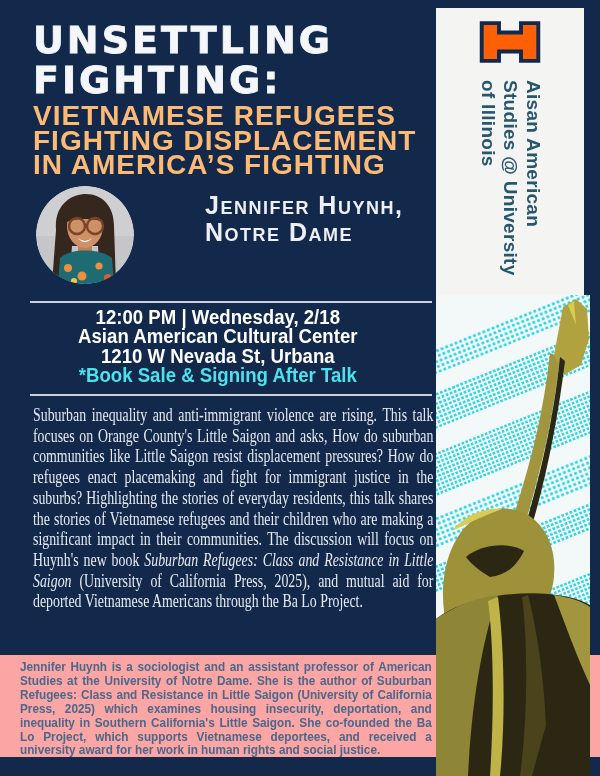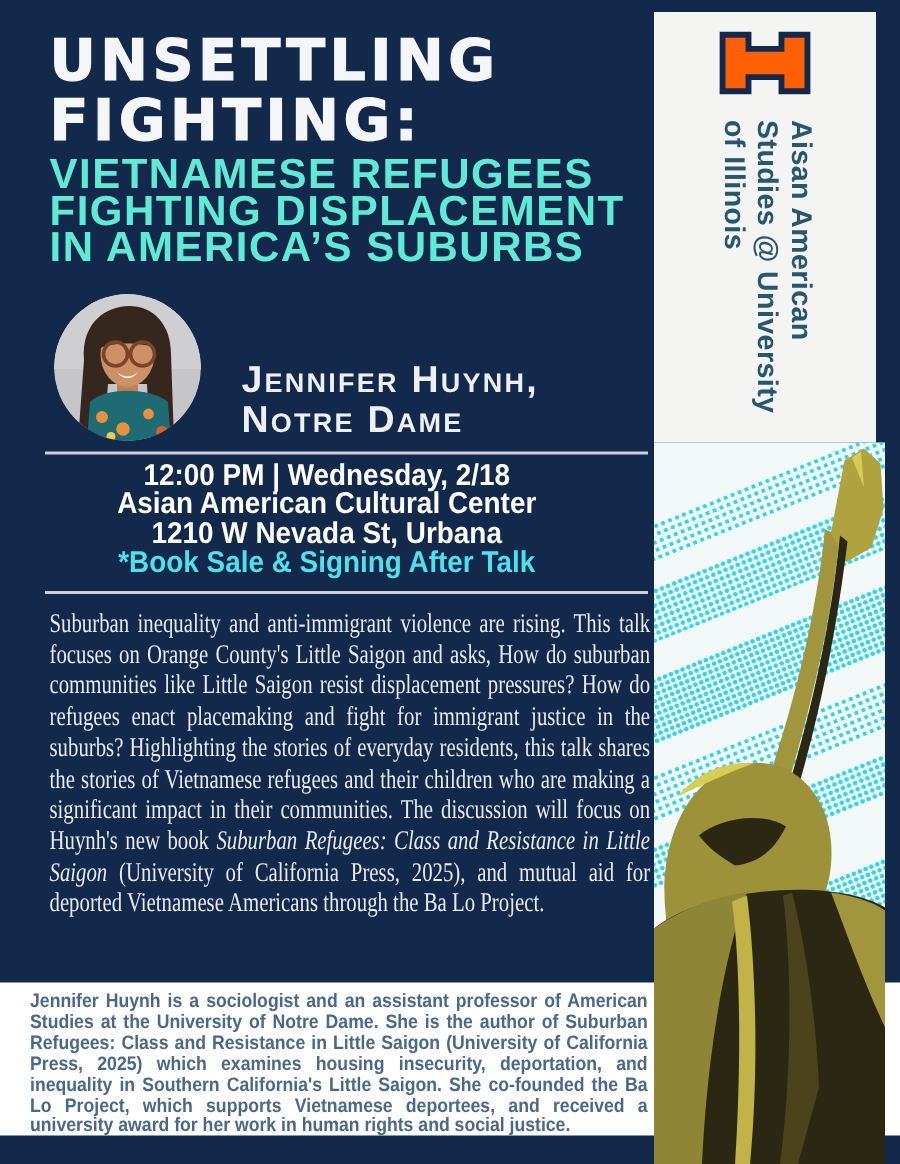--- a/index.html
+++ b/index.html
@@ -5,39 +5,39 @@
   html,body{margin:0;padding:0;}
   body{font-family:"Liberation Sans",sans-serif;background:#222;}
   .page{position:relative;width:600px;height:776px;background:#13294B;overflow:hidden;}
 
   
   .main{position:absolute;left:0;top:0;width:436px;height:769px;}
   .title{position:absolute;left:33px;top:20px;color:#F4F6F9;
          font-family:"DejaVu Sans","Liberation Sans",sans-serif;
          font-weight:bold;font-size:38px;line-height:40px;letter-spacing:3px;
          -webkit-text-stroke:0.8px #F4F6F9;}
-  .subtitle{position:absolute;left:33px;top:104px;color:#5eead4;
+  .subtitle{position:absolute;left:33px;top:104px;color:#fdba74;
             font-weight:bold;font-size:28px;line-height:24.5px;letter-spacing:1px;}
-  .speaker-row{position:absolute;left:36px;top:196px;display:flex;align-items:flex-end;}
+  .speaker-row{position:absolute;left:36px;top:186px;display:flex;align-items:flex-start;gap:44px;}
   .avatar{width:98px;height:98px;border-radius:50%;overflow:hidden;flex:0 0 auto;}
   .speaker-text{margin-left:27px;padding-top:6px;color:#EDEFF4;font-weight:bold;
                 font-variant:small-caps;font-size:25px;line-height:27px;letter-spacing:1.5px;}
   .rule{position:absolute;left:30px;width:402px;height:2px;background:#C9D1DD;}
   .rule-1{top:301px;} .rule-2{top:394px;}
   .event{position:absolute;left:16px;top:308px;}
   .event-inner{width:434px;transform:scaleX(0.93);transform-origin:0 0;text-align:center;
                color:#FFFFFF;font-weight:bold;font-size:20px;line-height:19.3px;}
   .event-note{color:#4EE1ED;}
   .abstract{position:absolute;left:33px;top:405px;font-family:Liberation Serif, serif;}
   .abstract-inner{width:520px;transform:scaleX(0.77);transform-origin:0 0;margin:0;
                   color:#E7EBF1;font-size:18px;line-height:20.7px;text-align:justify;}
   .abstract-inner i{font-style:italic;}
 
   
-  .bio-band{position:absolute;left:0;top:655px;width:600px;height:102px;background:#ffffff;}
+  .bio-band{position:absolute;left:0;top:655px;width:600px;height:102px;background:#fca5a5;}
   .bio-inner{position:absolute;left:20px;top:5px;width:455px;transform:scaleX(0.905);
              transform-origin:0 0;margin:0;color:#49688A;font-size:13px;line-height:13.9px;
              text-align:justify;font-weight:bold;}
   
 
   
   .side-card{position:absolute;left:436px;top:8px;width:148px;height:287px;background:#F4F4F2;}
   .side-rotated{position:absolute;left:0;top:0;width:287px;height:148px;
                 transform:rotate(90deg) translateY(-148px);transform-origin:top left;
                 display:flex;align-items:center;}
@@ -67,21 +67,21 @@
   <div class="main">
 
     <div class="title">
       <div>UNSETTLING</div>
       <div>FIGHTING:</div>
     </div>
 
     <div class="subtitle">
       <div>VIETNAMESE REFUGEES</div>
       <div>FIGHTING DISPLACEMENT</div>
-      <div>IN AMERICA’S SUBURBS</div>
+      <div>IN AMERICA’S FIGHTING</div>
     </div>
 
     <div class="speaker-row">
       <div class="avatar">
         <svg width="98" height="98" viewBox="0 0 98 98">
           <defs>
               <clipPath id="cp">
                 <circle cx="49" cy="49" r="49"></circle>
               </clipPath>
             </defs>

